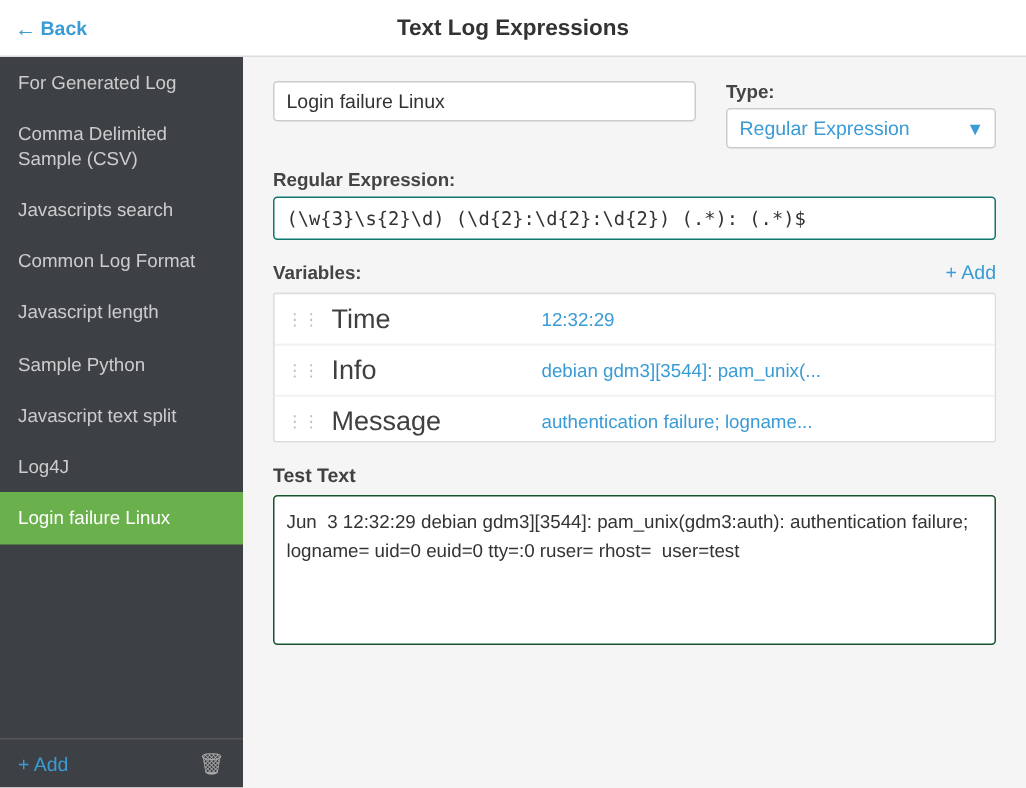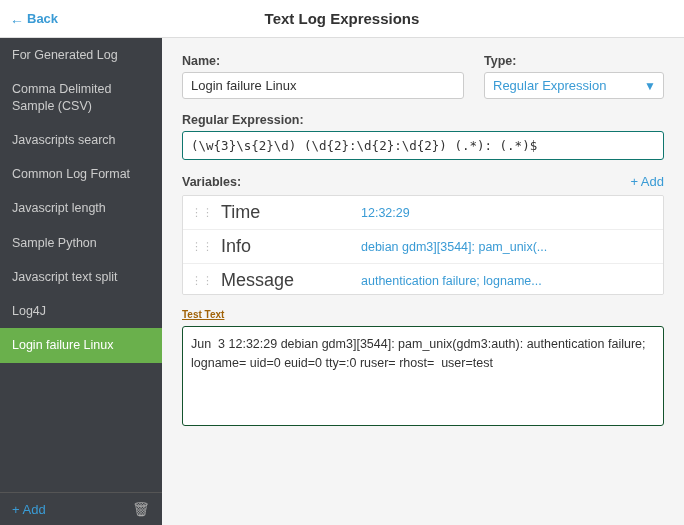--- a/index.html
+++ b/index.html
@@ -203,25 +203,24 @@
       white-space: nowrap;
     }
     
     .variables-scroll {
       max-height: 100px;
       overflow-y: auto;
     }
     
     .test-section {}
     .test-label {
-      font-size: 10px;
+      font-size: 13px;
       font-weight: bold;
-      color: #a16207;
+      color: #404040;
       margin-bottom: 6px;
-      text-decoration: underline;
     }
     .test-textarea {
       width: 100%;
       height: 100px;
       border: 1px solid #14532d;
       border-radius: 3px;
       padding: 8px;
       font-size: 12.5px;
       color: #333;
       background: #fff;
@@ -260,21 +259,20 @@
     <div class="sidebar-footer">
       <span class="sidebar-add">+ Add</span>
       <span class="sidebar-delete">🗑</span>
     </div>
   </div>
 
   <div class="content">
 
     <div class="form-row">
       <div class="form-group name">
-        <label class="form-label">Name:</label>
         <input class="form-input" type="text" value="Login failure Linux" style="">
       </div>
       <div class="form-group type">
         <label class="form-label">Type:</label>
         <div class="type-select-wrapper">
           <select class="type-select" id="type-select"><option>Regular Expression</option><option>Simple</option><option>JSON</option></select>
           <span class="select-arrow">▼</span>
         </div>
       </div>
     </div>

